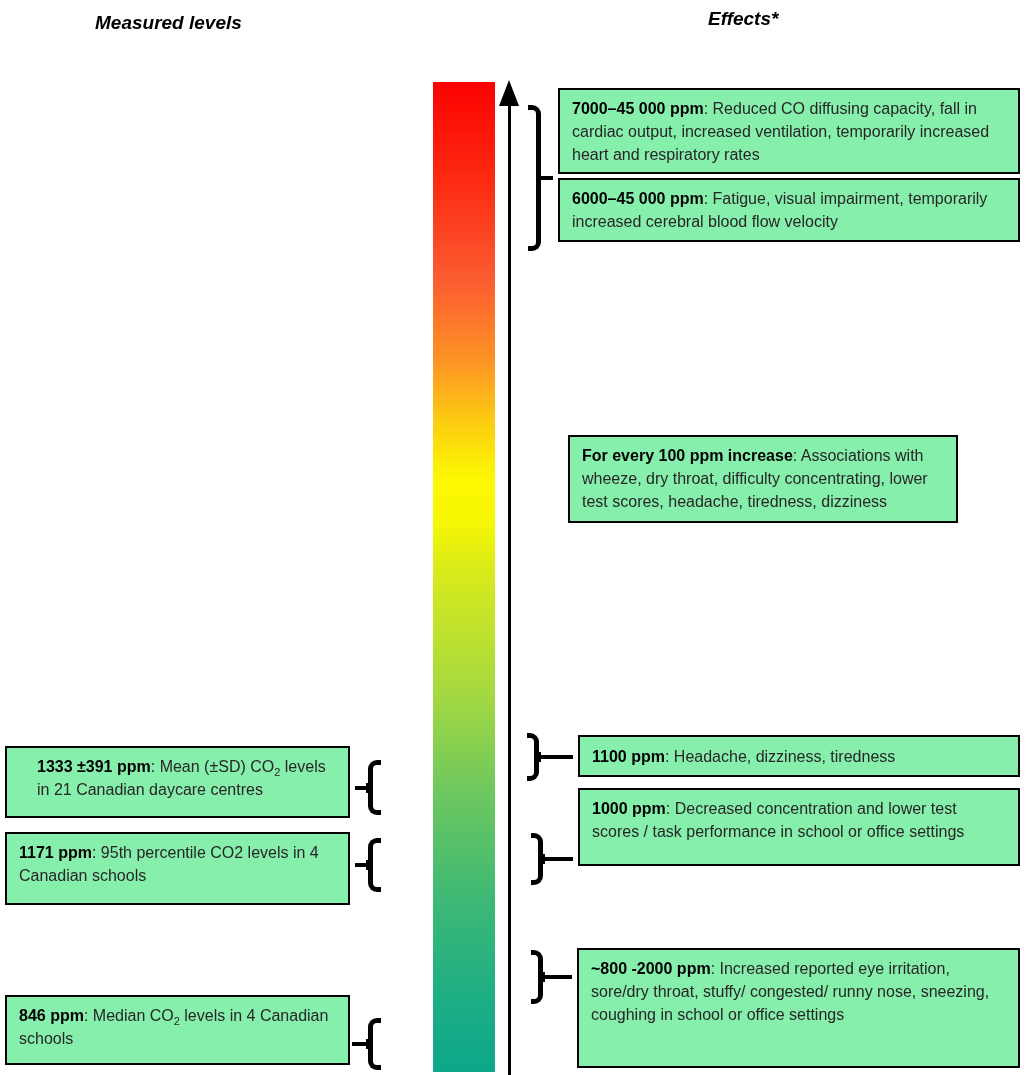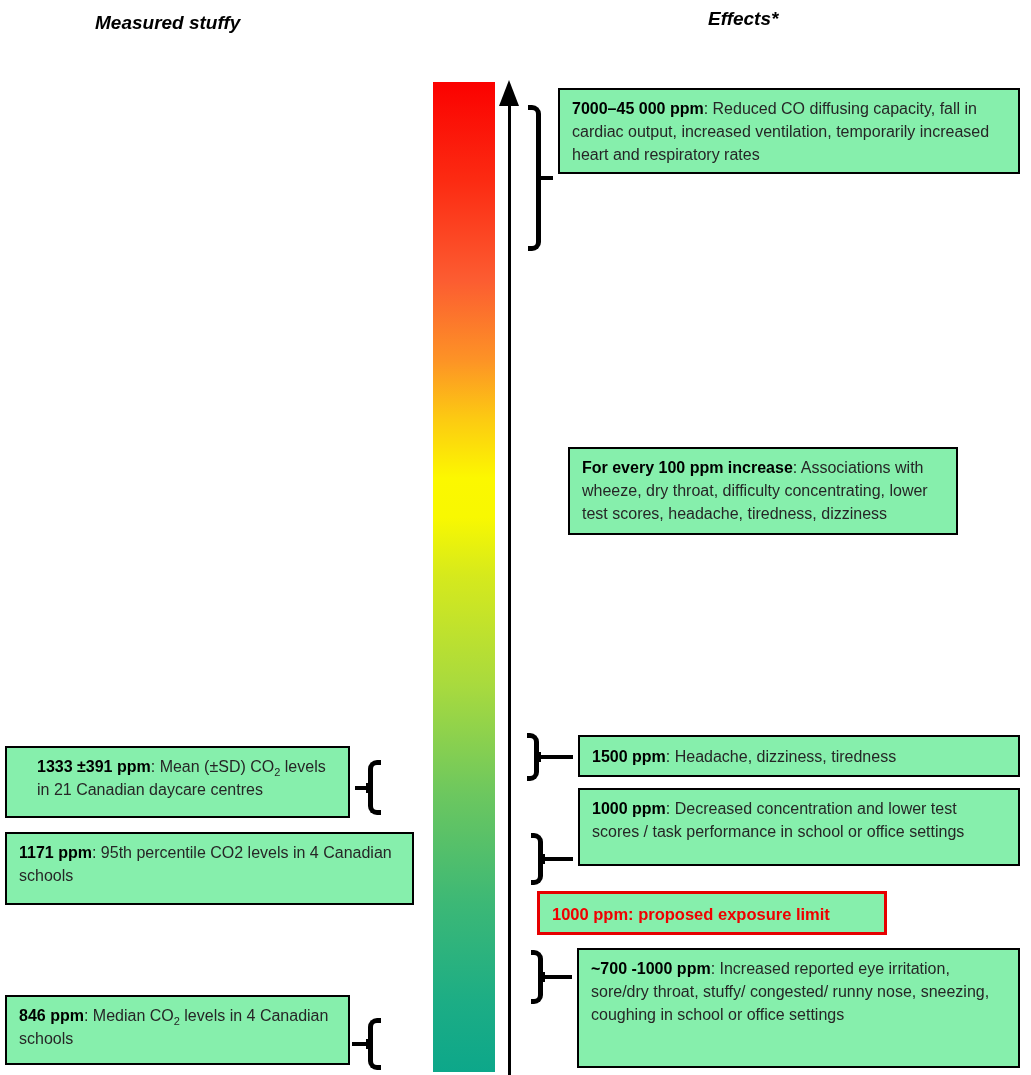--- a/index.html
+++ b/index.html
@@ -101,21 +101,21 @@
     background:#000;
   }
   .brace.r .nub{left:100%;}
   .brace.l .nub{right:100%;}
 </style>
 </head>
 <body>
 
 <div class="stage">
 
-  <div class="col-title left">Measured stuffy</div>
+  <div class="col-title left">Measured levels</div>
   <div class="col-title right">Effects*</div>
 
   <div class="bar"></div>
   <div class="arrow-shaft"></div>
   <div class="arrow-head"></div>
 
   <div class="brace r" style="left:528px;top:105px;width:13px;height:146px;">
     <div class="conn" style="width:17px;"></div>
   </div>
   <div class="brace r" style="left:527px;top:733px;width:12px;height:48px;">
@@ -141,46 +141,46 @@
   </div>
   <div class="brace l" style="left:368px;top:1018px;width:13px;height:52px;">
     <div class="nub"></div>
     <div class="conn" style="width:21px;"></div>
   </div>
 
   <div class="box" style="left:558px;top:88px;width:462px;height:86px;">
     <span class="lbl">7000–45 000 ppm</span><span>: Reduced CO diffusing capacity, fall in cardiac output, increased ventilation, temporarily increased heart and respiratory rates</span>
   </div>
 
+  <div class="box" style="left:558px;top:178px;width:462px;height:64px;">
+    <span class="lbl">6000–45 000 ppm</span><span>: Fatigue, visual impairment, temporarily increased cerebral blood flow velocity</span>
+  </div>
 
-  <div class="box" style="left:568px;top:447px;width:390px;height:88px;">
+  <div class="box" style="left:568px;top:435px;width:390px;height:88px;">
     <span class="lbl">For every 100 ppm increase</span><span>: Associations with wheeze, dry throat, difficulty concentrating, lower test scores, headache, tiredness, dizziness</span>
   </div>
 
   <div class="box" style="left:578px;top:735px;width:442px;height:42px;padding-top:8px;">
-    <span class="lbl">1500 ppm</span><span>: Headache, dizziness, tiredness</span>
+    <span class="lbl">1100 ppm</span><span>: Headache, dizziness, tiredness</span>
   </div>
 
   <div class="box" style="left:578px;top:788px;width:442px;height:78px;">
     <span class="lbl">1000 ppm</span><span>: Decreased concentration and lower test scores / task performance in school or office settings</span>
   </div>
 
-  <div class="box red" style="left:537px;top:891px;width:350px;height:44px;">
-    <span>1000 ppm: proposed exposure limit</span>
-  </div>
 
   <div class="box" style="left:577px;top:948px;width:443px;height:120px;">
-    <span class="lbl">~700 -1000 ppm</span><span>: Increased reported eye irritation, sore/dry throat, stuffy/ congested/ runny nose, sneezing, coughing in school or office settings</span>
+    <span class="lbl">~800 -2000 ppm</span><span>: Increased reported eye irritation, sore/dry throat, stuffy/ congested/ runny nose, sneezing, coughing in school or office settings</span>
   </div>
 
   <div class="box" style="left:5px;top:746px;width:345px;height:72px;padding-left:30px;">
     <span class="lbl">1333 ±391 ppm</span><span>: Mean (±SD) CO</span><sub>2</sub><span> levels in 21 Canadian daycare centres</span>
   </div>
 
-  <div class="box" style="left:5px;top:832px;width:409px;height:73px;">
+  <div class="box" style="left:5px;top:832px;width:345px;height:73px;">
     <span class="lbl">1171 ppm</span><span>: 95th percentile CO2 levels in 4 Canadian schools</span><sub></sub><span></span>
   </div>
 
   <div class="box" style="left:5px;top:995px;width:345px;height:70px;">
     <span class="lbl">846 ppm</span><span>: Median CO</span><sub>2</sub><span> levels in 4 Canadian schools</span>
   </div>
 
 </div>
 
 </body></html>

